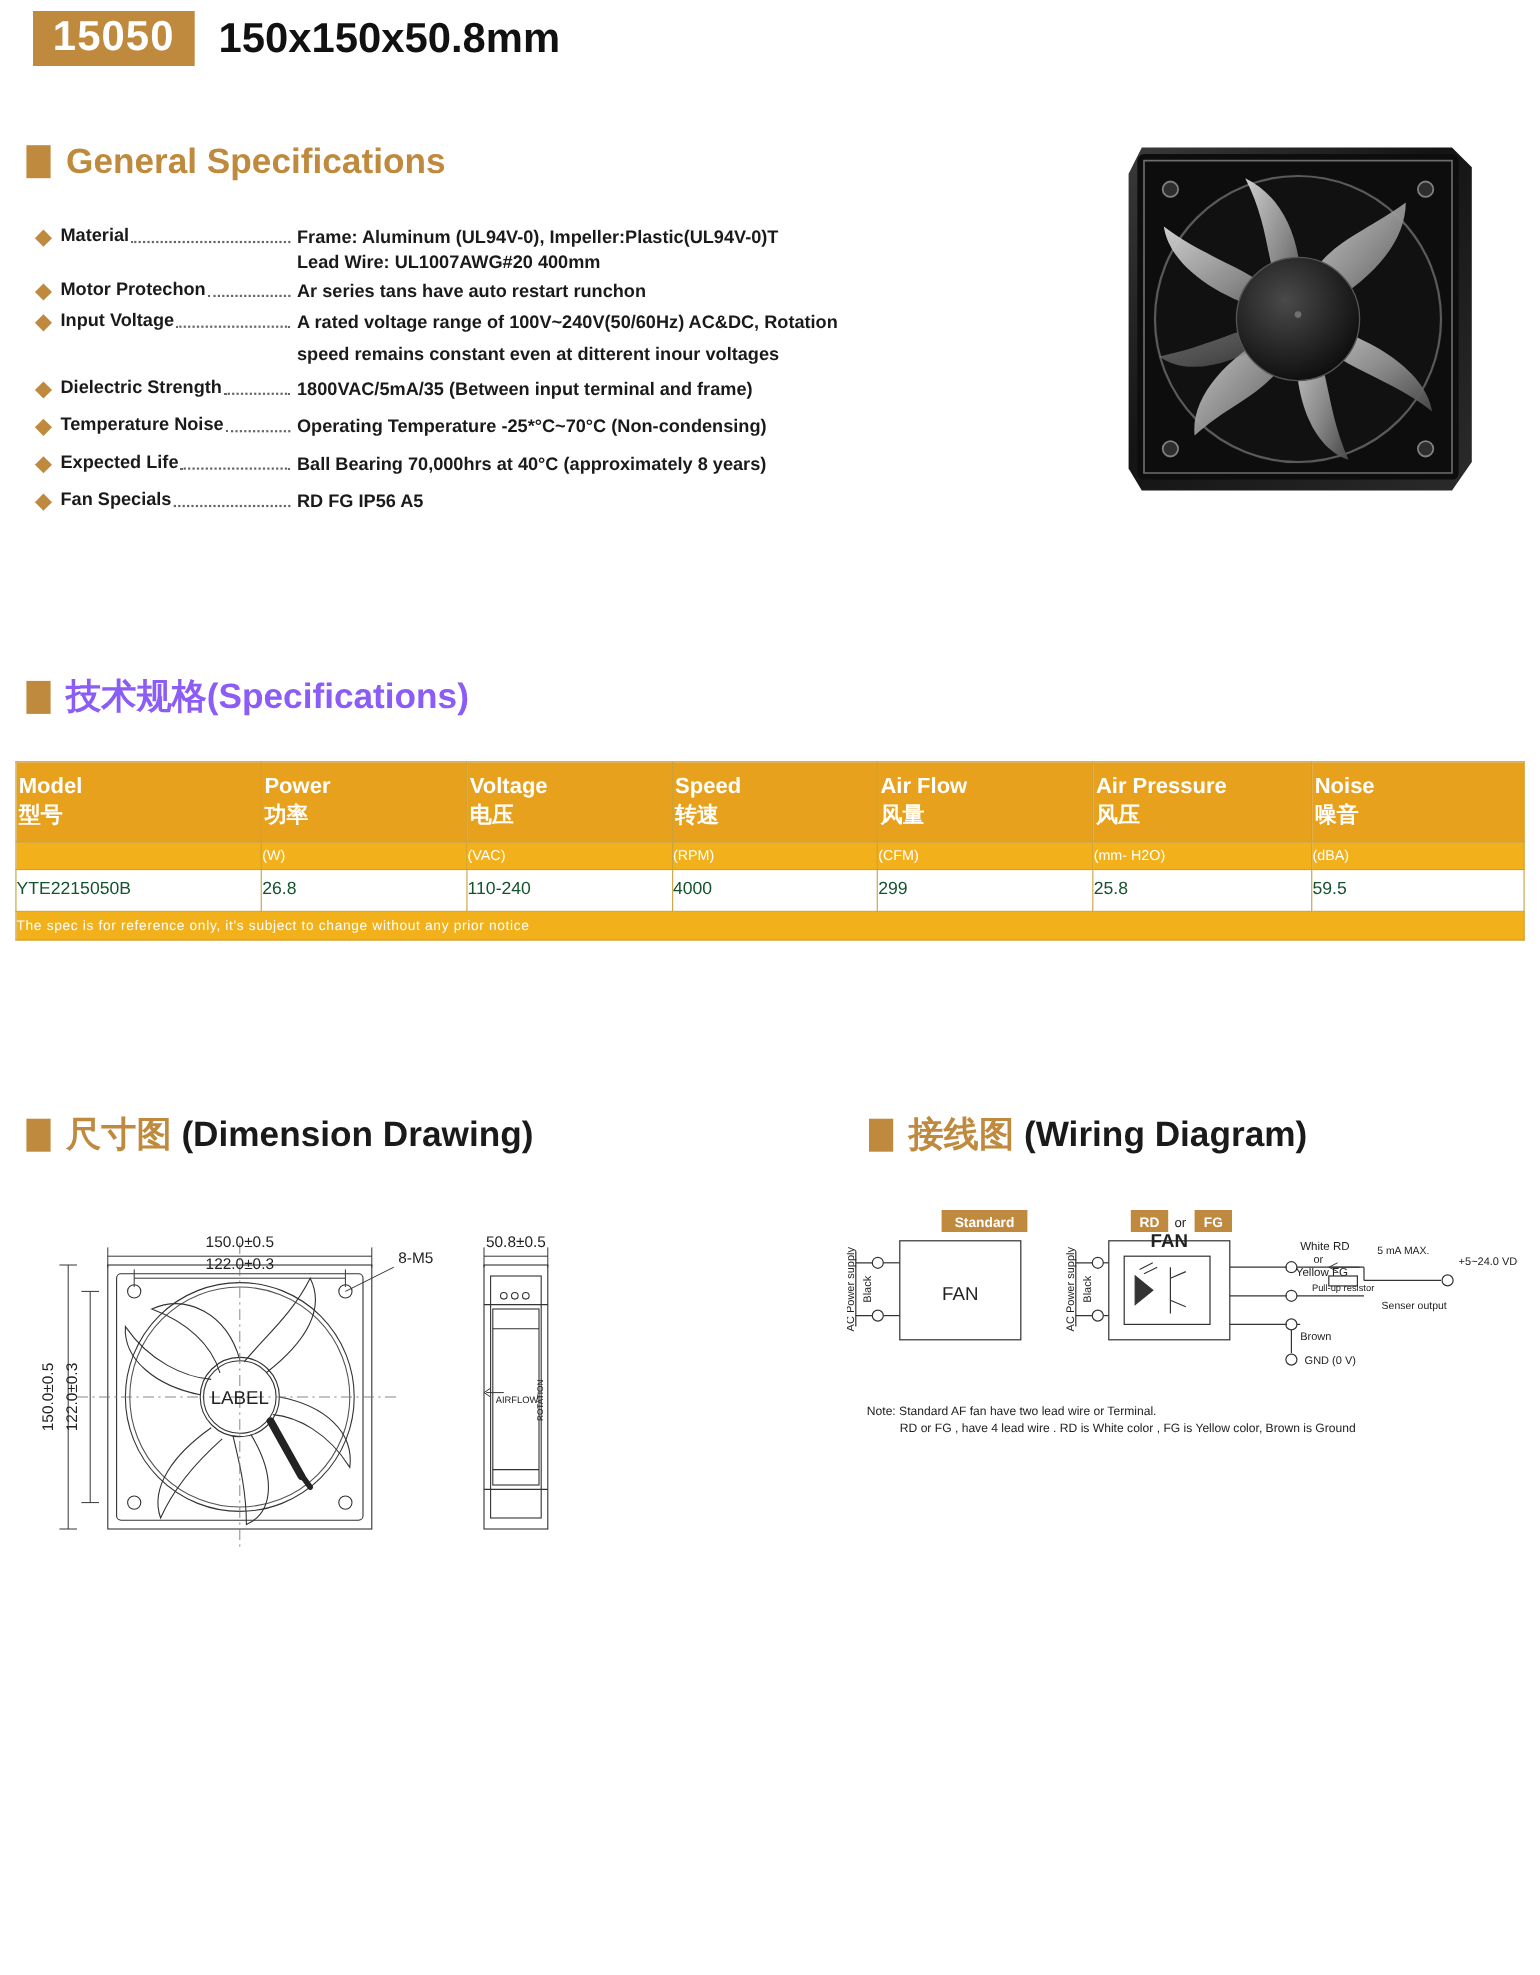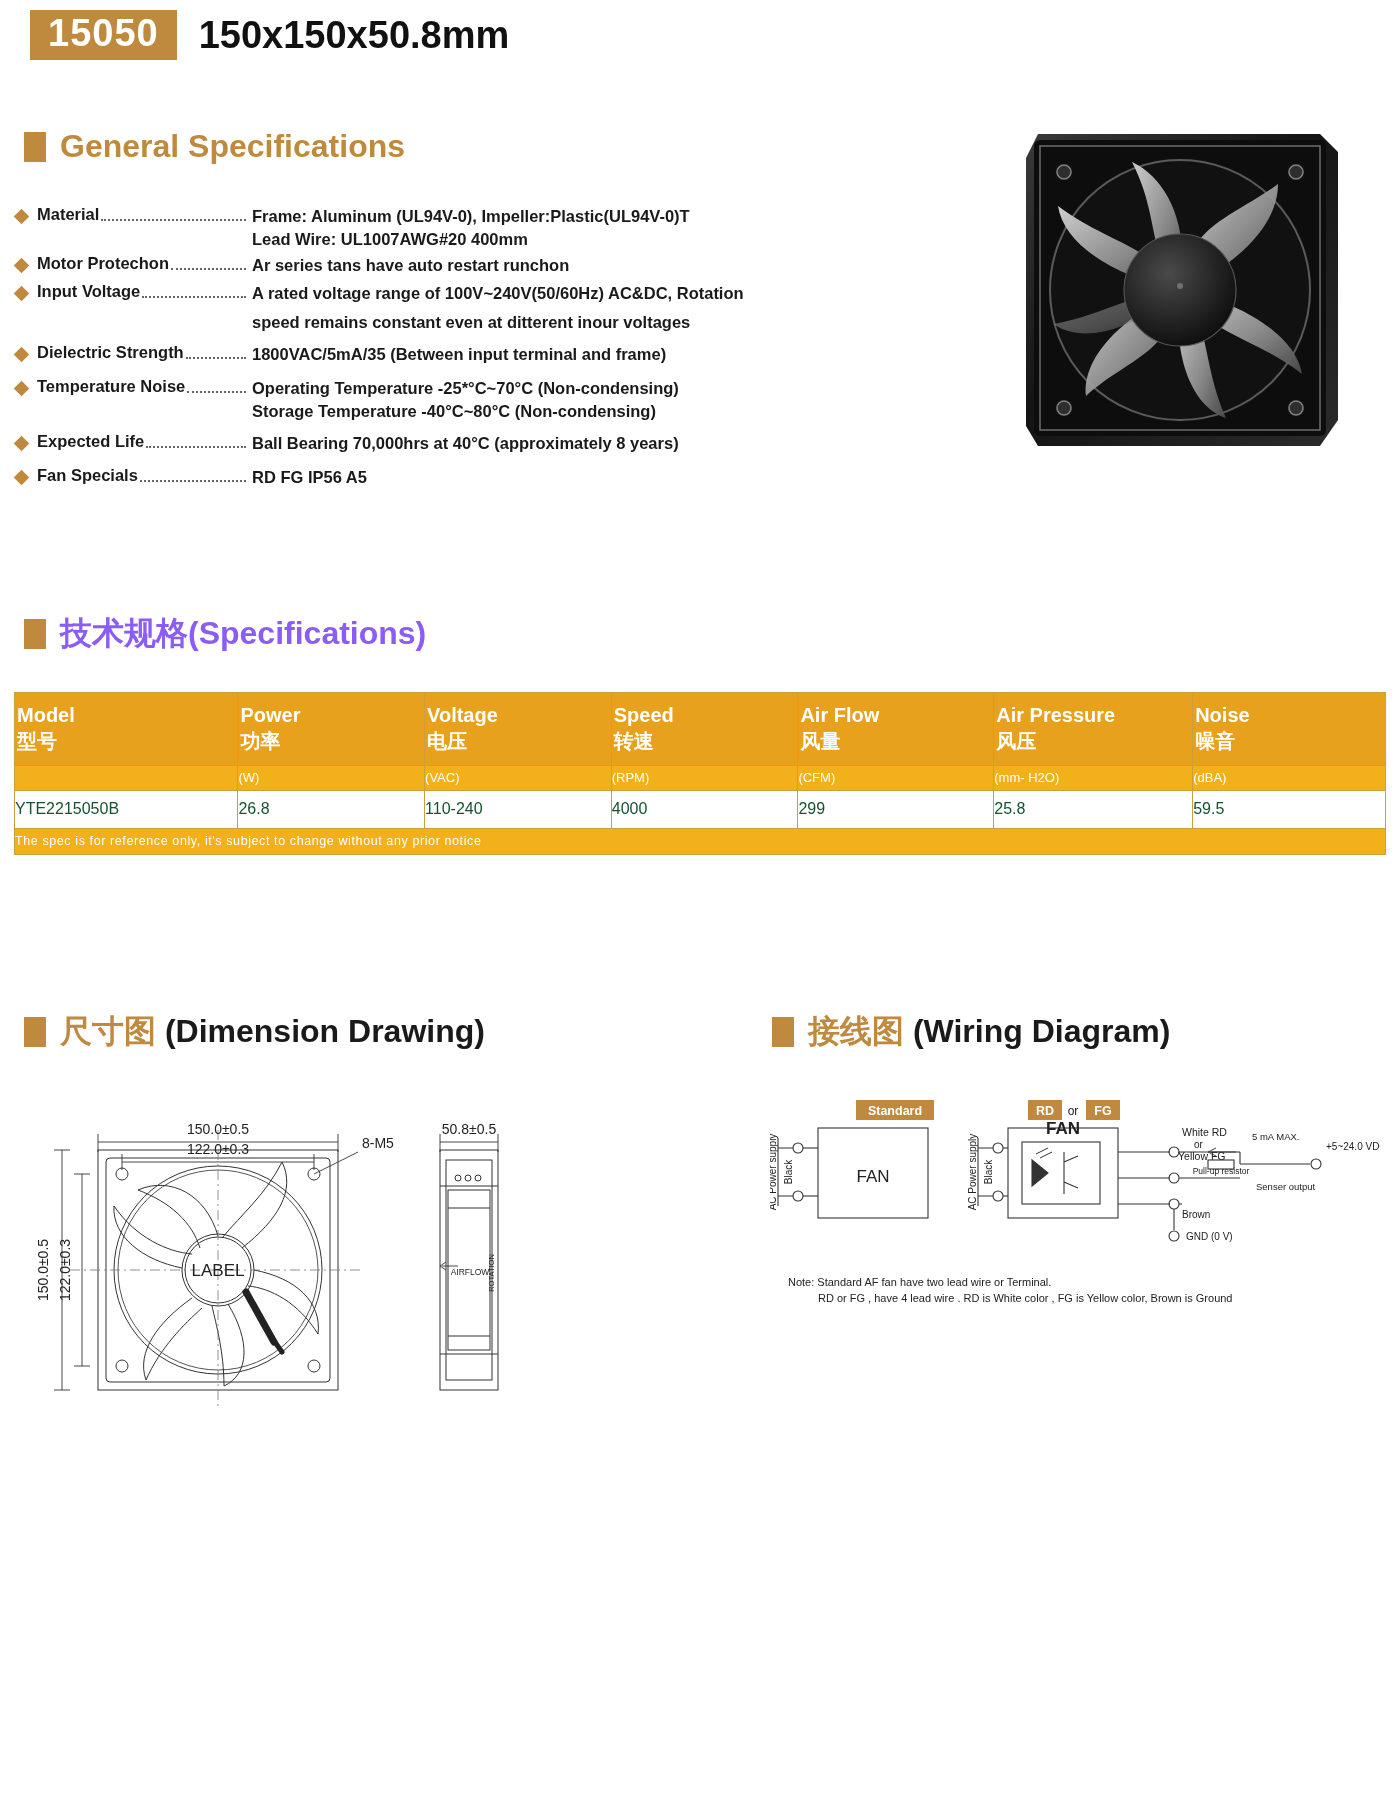--- a/index.html
+++ b/index.html
@@ -66,21 +66,21 @@
   }
   .section-title.dual .cn {
     color: #8b5cf6;
   }
 
   
   #general-head { left: 24px; top: 128px; }
 
   .spec-list {
     position: absolute;
-    left: 16px;
+    left: 34px;
     top: 205px;
     width: 930px;
   }
   .spec-row {
     display: flex;
     align-items: flex-start;
     margin-bottom: 2px;
     min-height: 26px;
   }
   .diamond {
@@ -175,21 +175,21 @@
   .spec-table .note-row td {
     background: #f2b01a;
     color: #ffffff;
     font-size: 12.5px;
     padding: 5px 0 6px 0;
     letter-spacing: 0.6px;
   }
 
   
   #dim-head { left: 24px; top: 1010px; }
-  #wire-head { left: 772px; top: 1010px; }
+  #wire-head { left: 790px; top: 1010px; }
 
   .section-title .en { color: #1a1a1a; }
 
   .dim-drawing {
     position: absolute;
     left: 10px;
     top: 1090px;
     width: 560px;
     height: 330px;
   }
@@ -266,21 +266,20 @@
     </div>
 
     <div class="spec-row" style="margin-top:8px;">
       <div class="spec-label-wrap">
         <div class="diamond"></div>
         <div class="spec-label">Temperature Noise</div>
         <div class="dots"></div>
       </div>
       <div class="spec-value">
         <span>Operating Temperature -25*°C~70°C (Non-condensing)</span>
-        <span class="line2">Storage Temperature -40°C~80°C (Non-condensing)</span>
       </div>
     </div>
 
     <div class="spec-row" style="margin-top:8px;">
       <div class="spec-label-wrap">
         <div class="diamond"></div>
         <div class="spec-label">Expected Life</div>
         <div class="dots"></div>
       </div>
       <div class="spec-value">

